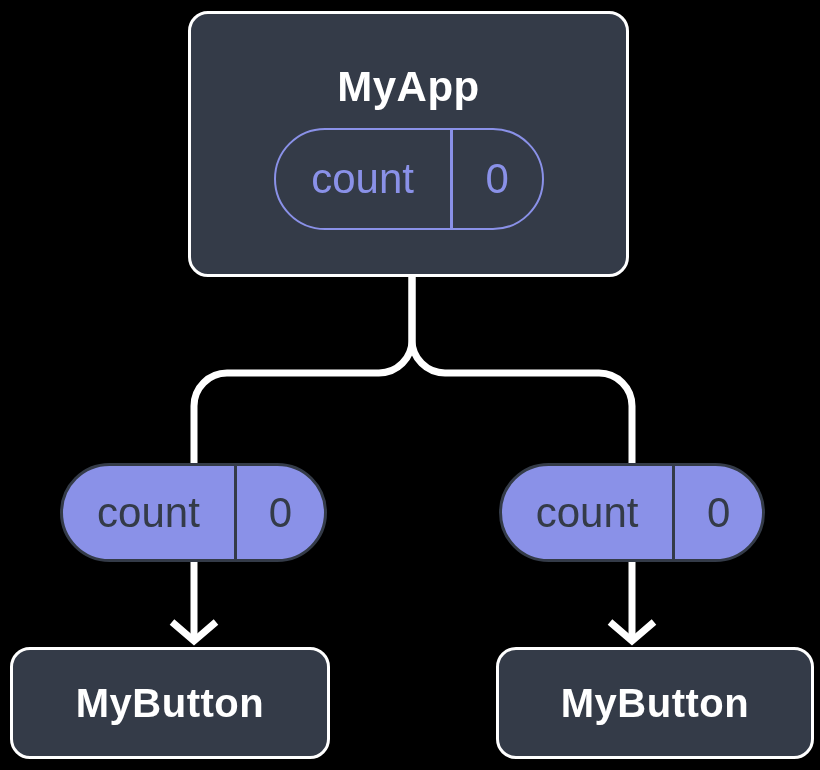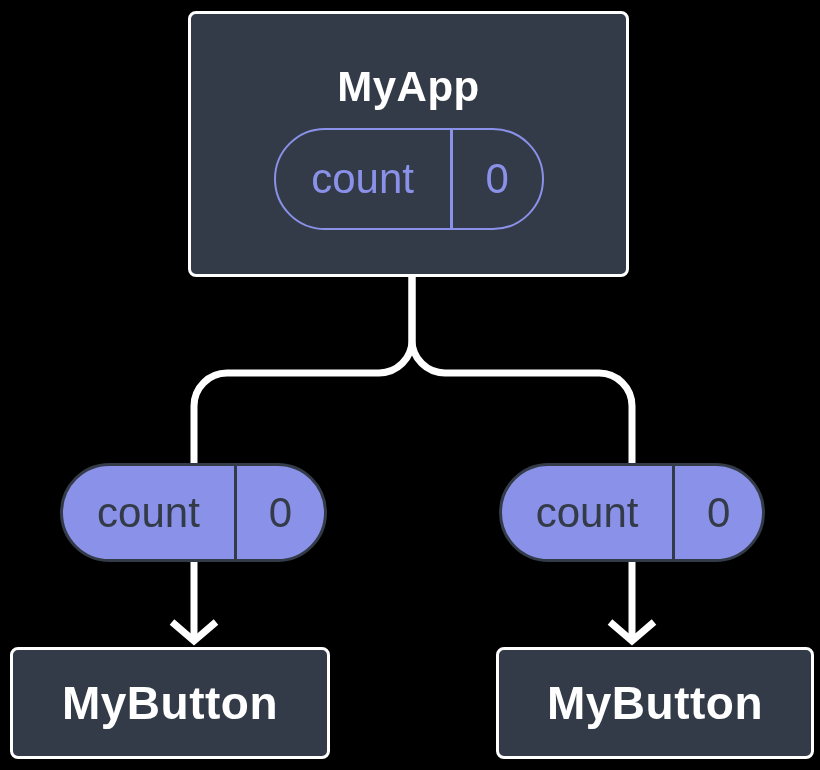--- a/index.html
+++ b/index.html
@@ -24,21 +24,21 @@
     stroke:var(--connector);
     stroke-width:7;
     fill:none;
     stroke-linecap:butt;
     stroke-linejoin:miter;
   }
   .card{
     position:absolute;
     background:var(--card);
     border:3px solid var(--card-border);
-    border-radius:8px;
+    border-radius:20px;
     box-sizing:border-box;
   }
   .root-card{
     left:188px;top:11px;width:441px;height:266px;
     display:flex;flex-direction:column;align-items:center;
   }
   .card-title{
     color:var(--title-text);
     font-size:42px;font-weight:600;line-height:1;
     margin-top:52px;
@@ -72,21 +72,21 @@
   }
   .pill-divider{width:3px;background:currentColor;}
   .pill-value{
     flex:1;
     display:flex;align-items:center;justify-content:center;
   }
   .button-card{
     top:647px;height:112px;
     display:flex;align-items:center;justify-content:center;
     color:var(--title-text);
-    font-size:46px;font-weight:600;
+    font-size:40px;font-weight:600;
     letter-spacing:0.5px;
   }
   .button-left{left:10px;width:320px;}
   .button-right{left:496px;width:318px;}
 </style>
 </head>
 <body>
 
 <div class="stage">
 

